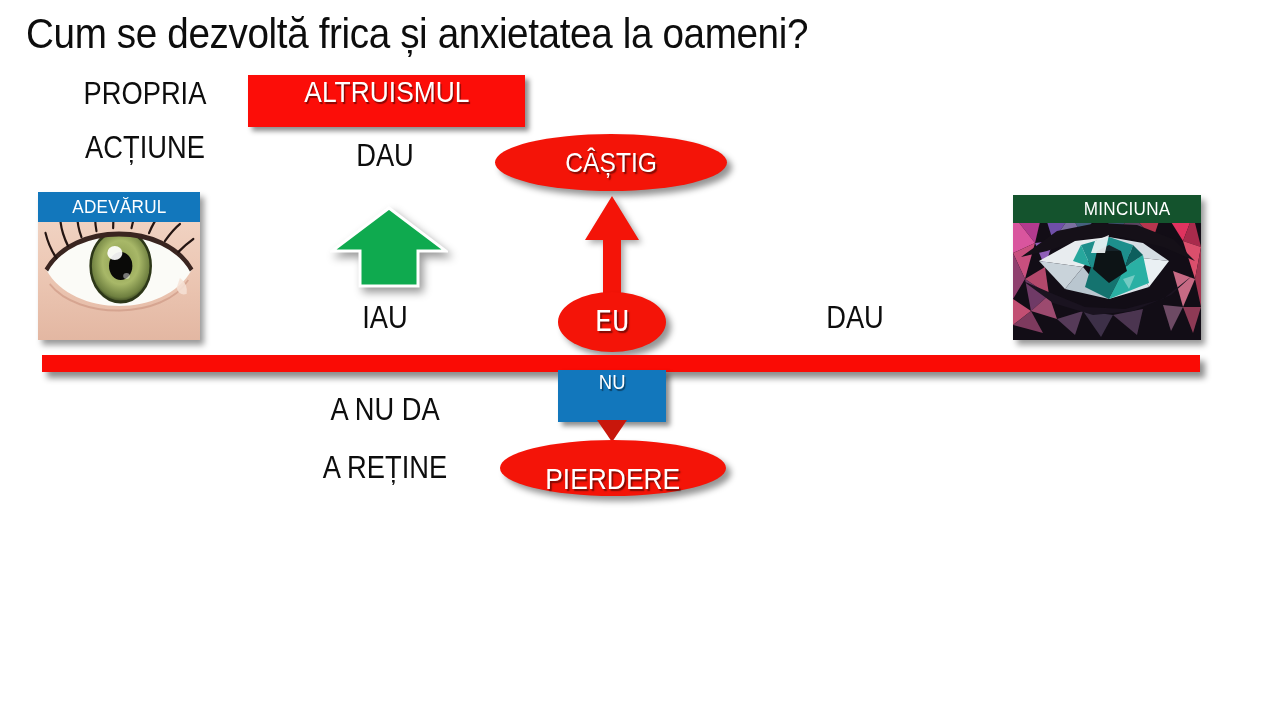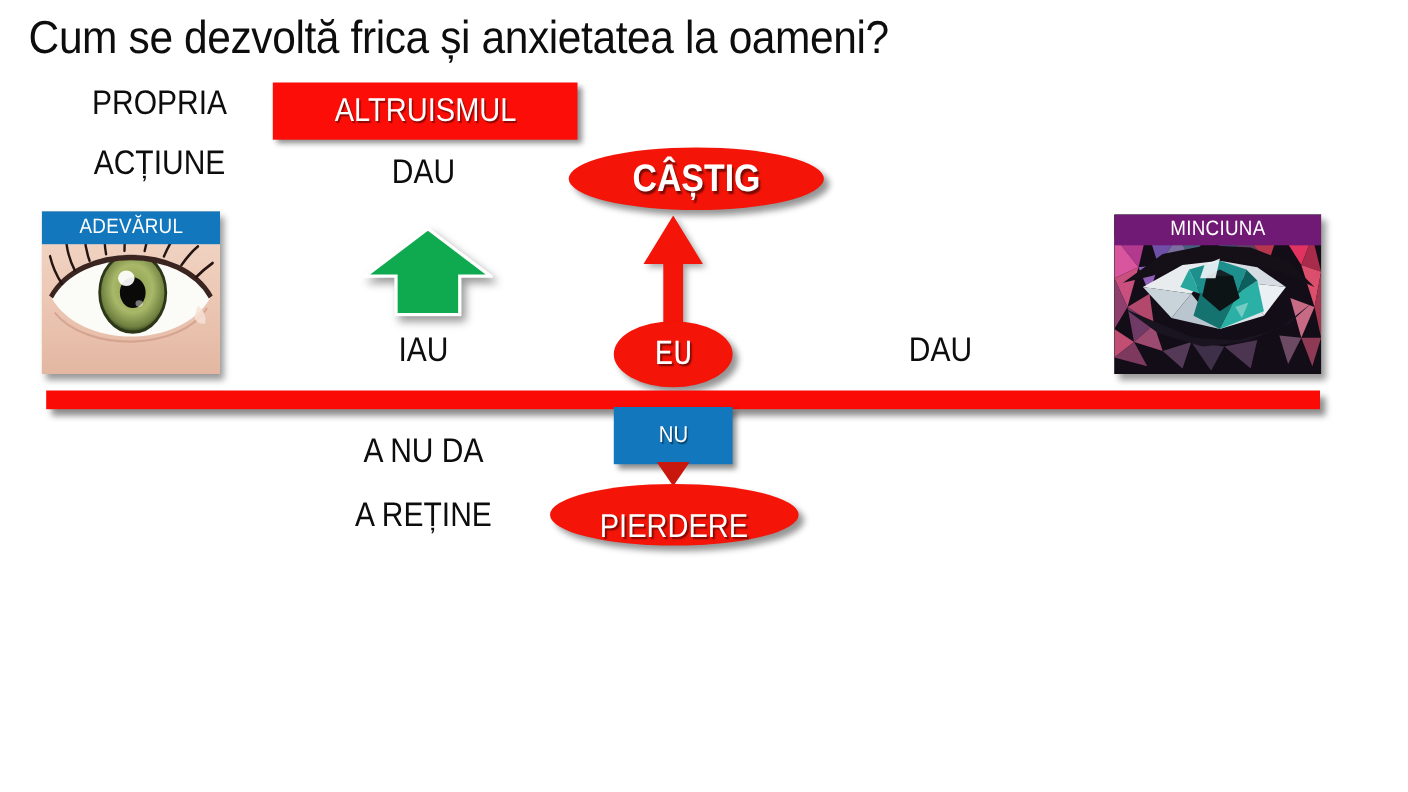--- a/index.html
+++ b/index.html
@@ -45,21 +45,21 @@
     color: #0d0d0d;
     transform: scaleX(0.88);
     white-space: nowrap;
     text-align: center;
   }
 
   
   .box {
     position: absolute;
     display: flex;
-    align-items: center;
+    align-items: flex-start;
     justify-content: center;
     font-family: "Liberation Sans Narrow", "Liberation Sans", sans-serif;
     color: #ffffff;
     box-shadow: 4px 4px 5px rgba(0,0,0,0.45);
   }
   .box span {
     transform: scaleX(0.88);
     display: inline-block;
     text-shadow: 1.5px 1.5px 1px rgba(0,0,0,0.45);
   }
@@ -143,41 +143,41 @@
     letter-spacing: 0.3px;
     z-index: 4;
   }
   .eye-card .cap span { transform: scaleX(0.9); display:inline-block; }
   .eye-card .cap-top { top: 0; }
   .eye-card .cap-bot { bottom: 0; }
 
   #eye-left  { left: 38px;   top: 192px; width: 162px; height: 148px; background:#e7cfc2; }
   #eye-left  .cap { background: #1277bc; height: 30px; }
   #eye-right { left: 1013px; top: 195px; width: 188px; height: 145px; background:#1a1018; }
-  #eye-right .cap { background: #701a75; height: 28px; }
+  #eye-right .cap { background: #14532d; height: 28px; padding-left: 20px; }
 
   .eye-svg { position: absolute; left:0; top:0; width:100%; height:100%; }
 </style>
 </head>
 <body>
 
 <div id="slide">
 
   <div class="slide-title">Cum se dezvoltă frica și anxietatea la oameni?</div>
 
   <div class="plain-label" style="left:60px; top:76px; width:170px;">PROPRIA</div>
 
   <div class="plain-label" style="left:60px; top:130px; width:170px;">ACȚIUNE</div>
 
   <div class="box box-red" style="left:248px; top:75px; width:277px; height:52px; font-size:30px;">
     <span>ALTRUISMUL</span>
   </div>
 
 
-  <div class="ellipse" style="left:517px; top:134px; width:232px; height:57px; font-size:35px;font-weight:bold;">
+  <div class="ellipse" style="left:495px; top:134px; width:232px; height:57px; font-size:28px;">
     <span>CÂȘTIG</span>
   </div>
 
   <div class="plain-label" style="left:300px; top:138px; width:170px;">DAU</div>
 
   <svg class="green-arrow" viewBox="0 0 118 82">
     <polygon points="59,2 116,45 88,45 88,80 30,80 30,45 2,45" fill="#0faa4f" stroke="#ffffff" stroke-width="3"></polygon>
   </svg>
 
   <svg class="red-arrow" viewBox="0 0 58 120">

